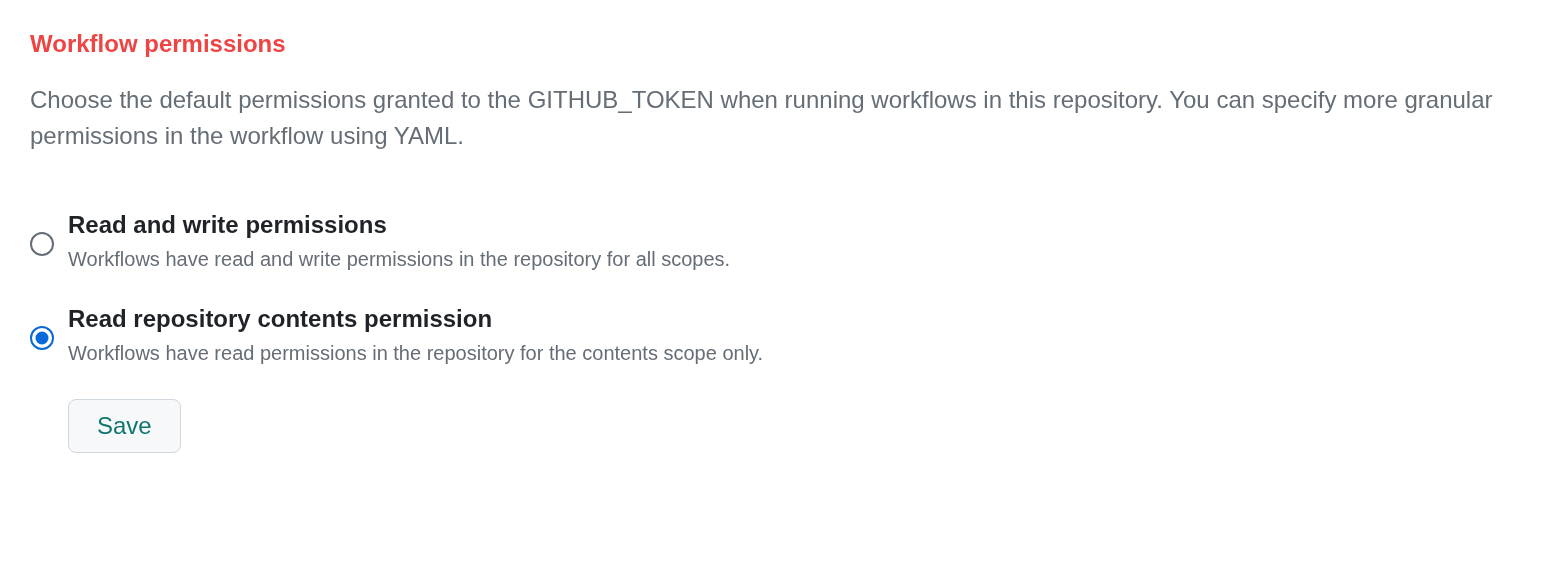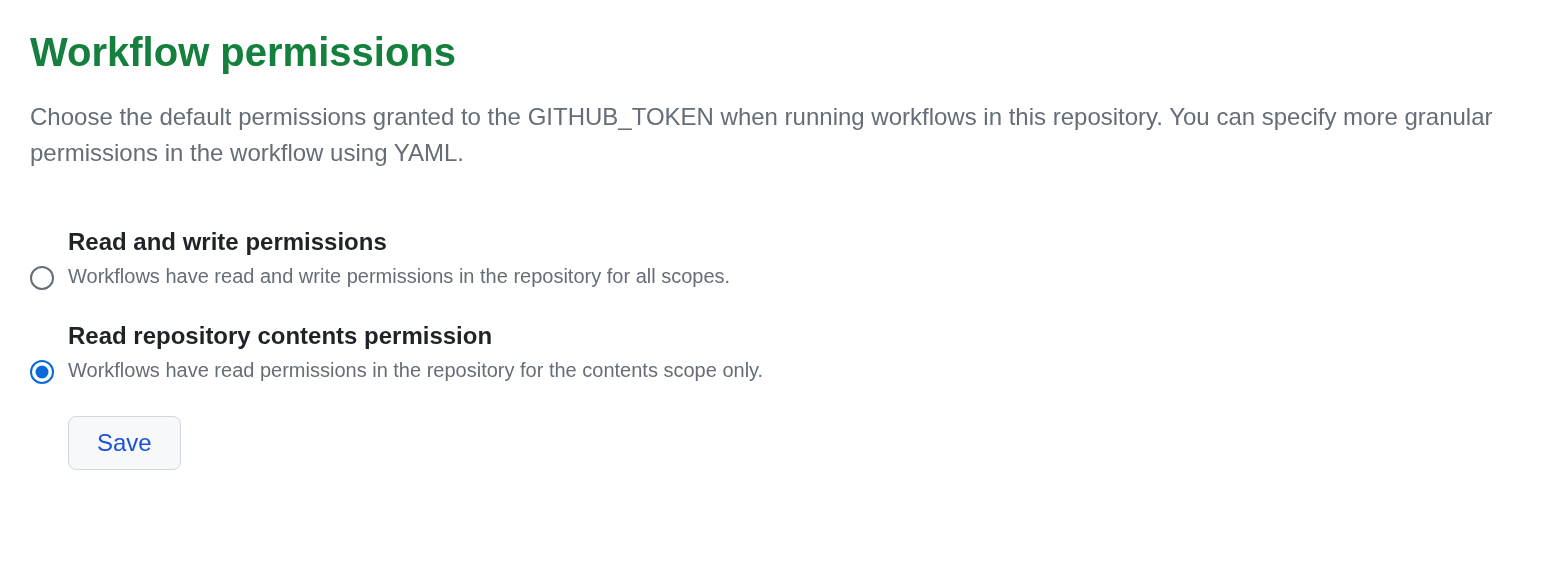--- a/index.html
+++ b/index.html
@@ -8,38 +8,38 @@
       padding: 0;
     }
     body {
       font-family: -apple-system, BlinkMacSystemFont, "Segoe UI", Helvetica, Arial, sans-serif;
       background: #ffffff;
       color: #1f2328;
       padding: 30px;
       width: 1558px;
     }
     .section-title {
-      font-size: 40px;
+      font-size: 24px;
       font-weight: 600;
       margin-bottom: 24px;
-      color: #15803d;
+      color: #ef4444;
     }
     .section-description {
       font-size: 24px;
       color: #656d76;
       line-height: 1.5;
       margin-bottom: 57px;
       max-width: 1480px;
     }
     .radio-group {
       margin-bottom: 30px;
     }
     .radio-option {
       display: flex;
-      align-items: flex-end;
+      align-items: center;
       margin-bottom: 32px;
       gap: 14px;
     }
     .radio-input {
       appearance: none;
       -webkit-appearance: none;
       width: 24px;
       height: 24px;
       border: 2px solid #656d76;
       border-radius: 50%;
@@ -76,21 +76,21 @@
     }
     .radio-description {
       font-size: 20px;
       color: #656d76;
       line-height: 1.4;
     }
     .save-button {
       font-family: inherit;
       font-size: 24px;
       font-weight: 500;
-      color: #1d4ed8;
+      color: #0f766e;
       background: #f6f8fa;
       border: 1px solid #d0d7de;
       border-radius: 8px;
       padding: 12px 28px;
       cursor: pointer;
       margin-left: 38px;
     }
   </style>
 </head>
 <body>

